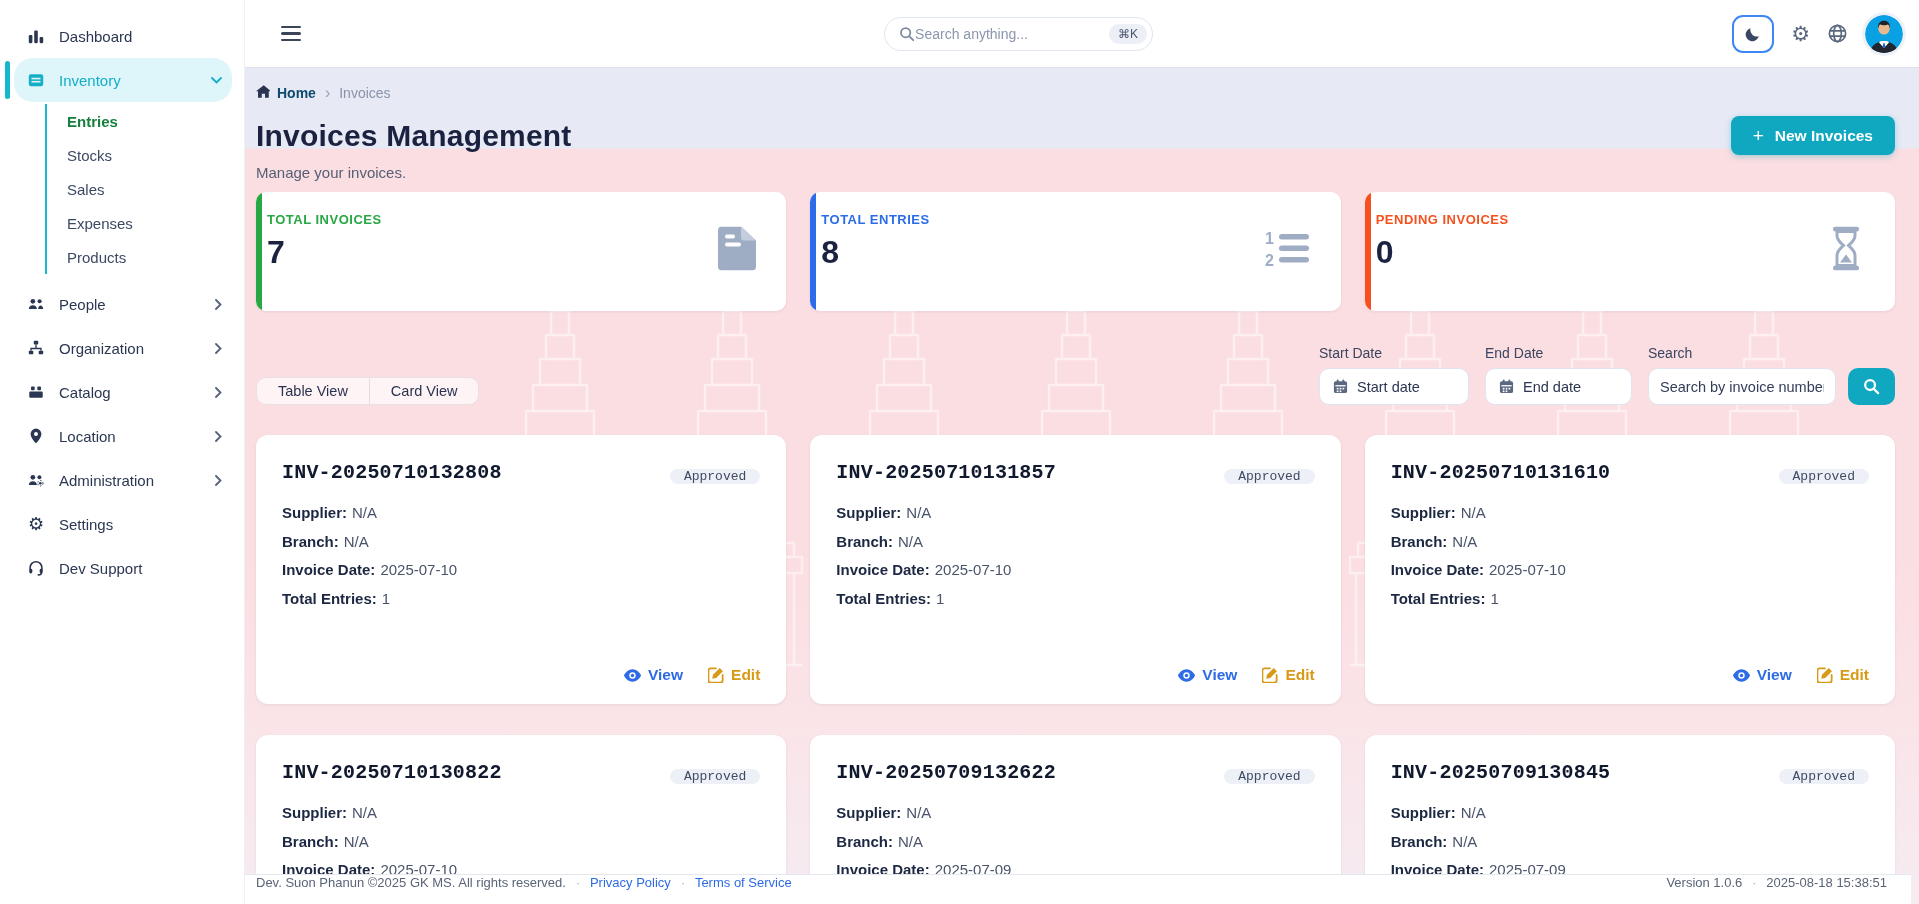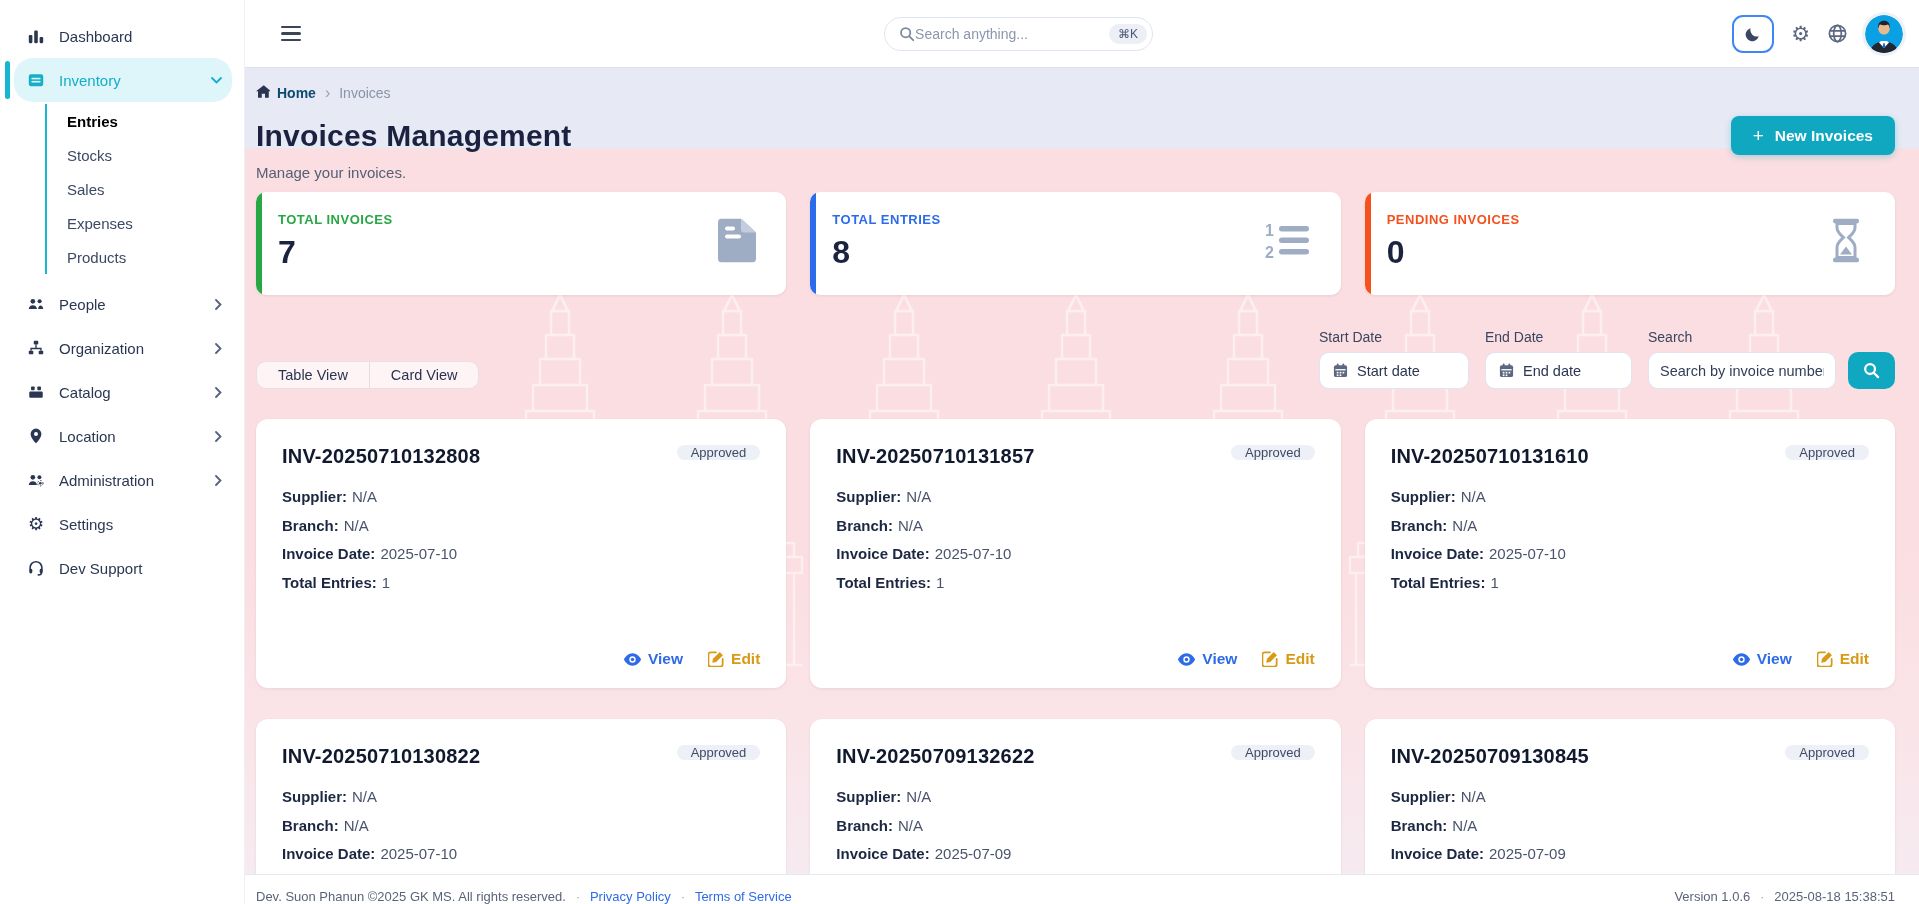--- a/index.html
+++ b/index.html
@@ -21,21 +21,21 @@
   .side-item .s-icon { width:20px; display:flex; justify-content:center; color:#2b3752; }
   .side-item .s-label { flex:1; }
   .side-item.active { background:#def5fa; color:#14aec8;border-radius:19px; }
   .side-item.active .s-icon { color:#14aec8; }
   .side-item.active::before { content:""; position:absolute; left:-9px; top:3px; bottom:3px; width:5px;
                border-radius:4px; background:#14b7cf; }
   .chev { color:#55627c; display:flex; }
   .side-item.active .chev { color:#14aec8; }
   .sub-list { border-left:2.5px solid #19b7cf; margin:2px 0 8px 45px; }
   .sub-item { height:34px; display:flex; align-items:center; padding-left:20px; font-size:15px; color:#3c4964; cursor:pointer; }
-  .sub-item.active { color:#000000; font-weight:700; }
+  .sub-item.active { color:#15803d; font-weight:700; }
   .gear-glyph { font-size:18px; line-height:1; }
 
   
   .main { margin-left:245px; position:relative; height:904px; overflow:hidden; }
 
   .topbar { height:67px; background:#fff; display:flex; align-items:center;
             padding:0 16px 0 32px; position:relative; z-index:20; box-shadow:0 1px 0 rgba(20,30,60,.04); }
   .hamburger { display:flex; flex-direction:column; gap:4px; cursor:pointer; padding:4px; }
   .hamburger span { display:block; width:20px; height:2.6px; border-radius:2px; background:#3a4556; }
   .tb-spacer { flex:1; }
@@ -66,21 +66,21 @@
   .bc-current { color:#8a93a8; }
   .title-row { margin-top:13px; display:flex; justify-content:space-between; align-items:center; }
   .page-title { font-size:30px; font-weight:800; color:#1a2240; letter-spacing:.2px; }
   .new-btn { display:flex; align-items:center; gap:11px; height:39px; padding:0 22px; border:none; cursor:pointer;
              background:#10a8c0; color:#fff; font-size:15.5px; font-weight:600; border-radius:8px;
              font-family:"Liberation Sans",sans-serif; box-shadow:0 2px 6px rgba(16,168,192,.35); }
   .new-btn .plus { font-size:19px; font-weight:400; line-height:1; }
   .page-subtitle { margin-top:9px; font-size:15px; color:#555f75; }
 
   .stats { margin-top:11px; display:grid; grid-template-columns:repeat(3,1fr); gap:24px; }
-  .stat-card { background:#fff; border-radius:10px; height:103px; position:relative; padding:20px 26px 0 22px;
+  .stat-card { background:#fff; border-radius:10px; height:119px; position:relative; padding:20px 26px 0 11px;
                box-shadow:0 1px 3px rgba(20,30,60,.08); overflow:hidden; }
   .stat-card::before { content:""; position:absolute; left:0; top:0; bottom:0; width:6px; background:var(--accent); }
   .stat-label { font-size:13px; font-weight:800; letter-spacing:.5px; color:var(--accent); }
   .stat-value { font-size:32px; font-weight:800; color:#1b2340; margin-top:7px; }
   .stat-icon { position:absolute; right:30px; top:50%; transform:translateY(-58%); color:#9fadc4; }
 
   .controls-row { margin-top:34px; display:flex; justify-content:space-between; align-items:flex-end; }
   .view-toggle { display:inline-flex; background:rgba(255,255,255,.66); border:1px solid #e9e0e6; border-radius:10px; overflow:hidden; }
   .view-toggle button { border:none; background:transparent; padding:0 21px; height:26px; font-size:14.5px; color:#2a3350;
                cursor:pointer; font-family:"Liberation Sans",sans-serif; }
@@ -96,34 +96,34 @@
   .search-field { height:37px; width:188px; background:#fff; border:1px solid #e0e4f0; border-radius:10px;
                   padding:0 11px; font-size:14.5px; color:#2c3650; outline:none; font-family:"Liberation Sans",sans-serif; }
   .search-field::placeholder { color:#323d58; }
   .search-go { width:47px; height:37px; border:none; border-radius:10px; background:#10a8c0; cursor:pointer;
                display:flex; align-items:center; justify-content:center; }
 
   .cards-grid { margin-top:30px; display:grid; grid-template-columns:repeat(3,1fr);
                 column-gap:24px; row-gap:31px; grid-auto-rows:269px; padding-bottom:40px; }
   .inv-card { background:#fff; border-radius:12px; box-shadow:0 1px 3px rgba(20,30,60,.08);
               padding:26px 26px 20px 26px; display:flex; flex-direction:column; }
-  .inv-head { display:flex; justify-content:space-between; align-items:flex-start; }
+  .inv-head { display:flex; justify-content:space-between; align-items:flex-end;font-family:Liberation Mono, monospace; }
   .inv-number { font-size:20px; font-weight:800; color:#10192e; letter-spacing:.2px; }
   .status-badge { background:#edf0f7; color:#3f4a63; font-size:13px; border-radius:999px; padding:0 14px; }
   .inv-rows { margin-top:20px; display:flex; flex-direction:column; gap:11.5px; }
   .inv-row { font-size:15px; color:#49536b; }
   .inv-row b { color:#1c2742; font-weight:700; margin-right:5px; }
   .inv-actions { margin-top:auto; display:flex; justify-content:flex-end; gap:25px; align-items:center; }
   .act-link { display:flex; align-items:center; gap:7px; font-size:15.5px; font-weight:600; cursor:pointer; }
   .act-view { color:#2e6be6; }
   .act-edit { color:#d89a16; }
 
   
-  .footerbar { position:absolute; left:0; right:0; bottom:0; height:30px; background:#fff;
-               border-top:1px solid #e6e8f0; z-index:10; display:flex; align-items:flex-end;
+  .footerbar { position:absolute; left:0; right:8px; bottom:0; height:30px; background:#fff;
+               border-top:1px solid #e6e8f0; z-index:10; display:flex; align-items:flex-start;
                padding:0 24px 0 11px; font-size:13px; color:#5a6478; }
   .f-left { display:flex; align-items:center; gap:10px; }
   .f-right { margin-left:auto; display:flex; align-items:center; gap:10px; color:#5a6478; }
   .f-link { color:#2e6be6; cursor:pointer; }
   .f-dot { color:#9aa3b8; font-size:12px; }
 
   svg { display:block; }
 </style>
 </head>
 <body>

